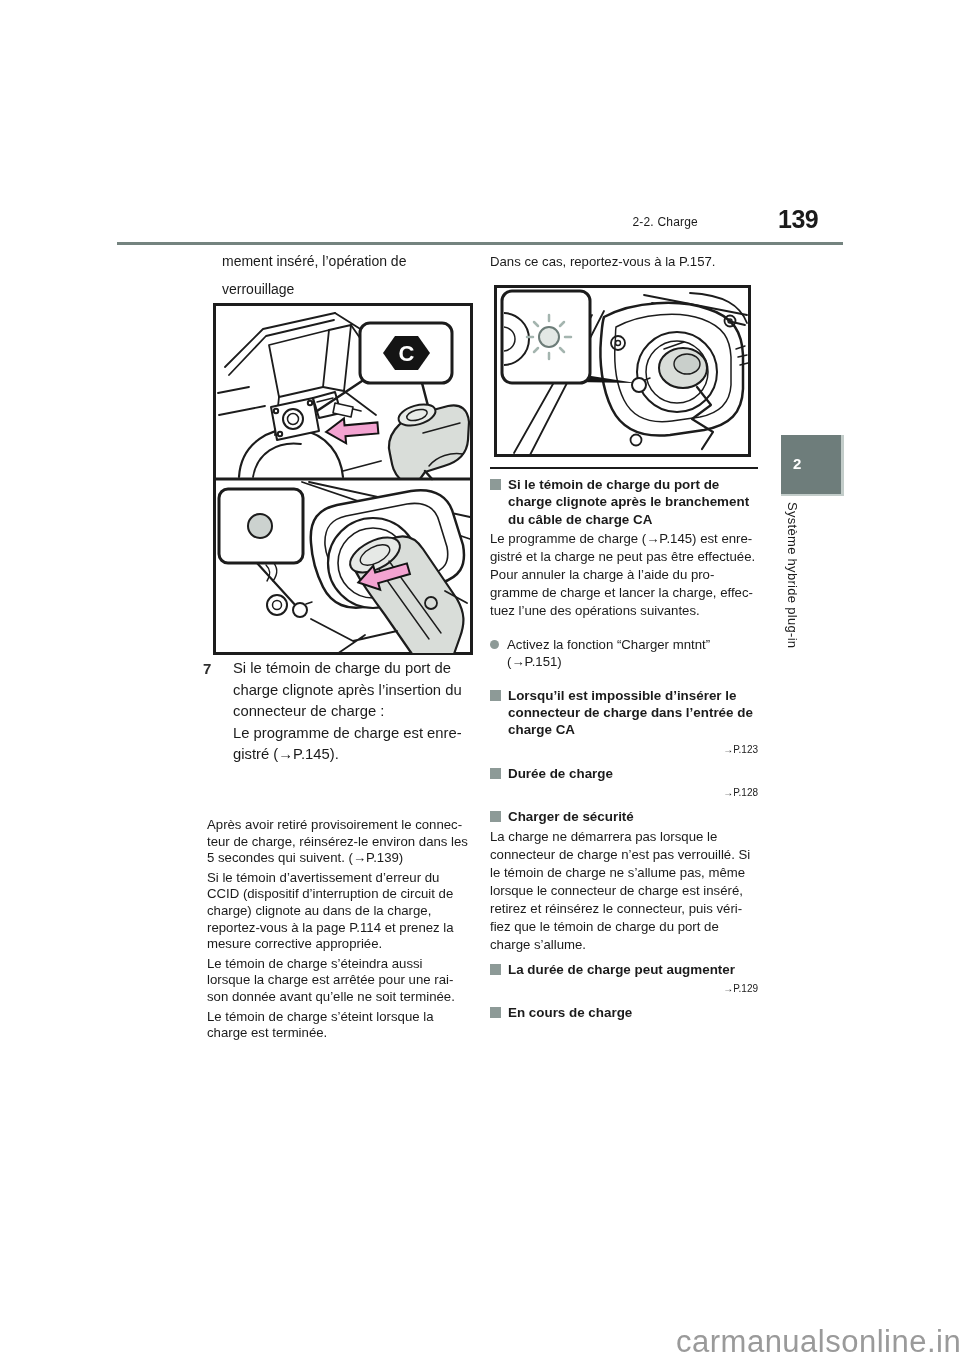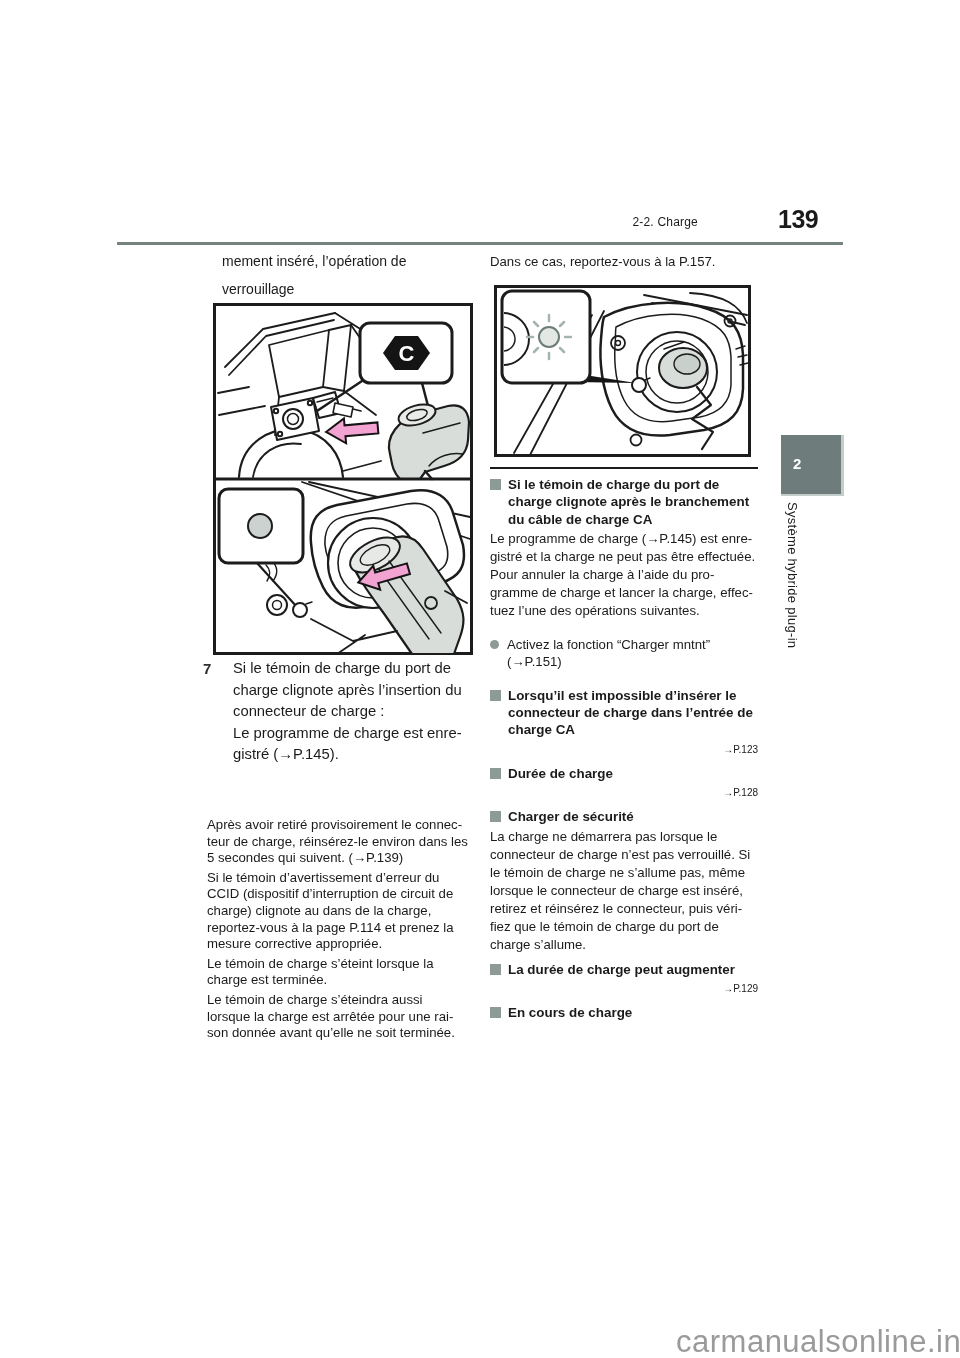--- a/index.html
+++ b/index.html
@@ -147,25 +147,25 @@
 
 <div class="abs lc-notes">
   <p class="pre">Après avoir retiré provisoirement le connec-
 teur de charge, réinsérez-le environ dans les
 5 secondes qui suivent. (→P.139)</p>
   <p class="pre">Si le témoin d’avertissement d’erreur du
 CCID (dispositif d’interruption de circuit de
 charge) clignote au dans de la charge,
 reportez-vous à la page P.114 et prenez la
 mesure corrective appropriée.</p>
-  <p class="pre">Le témoin de charge s’éteint lorsque la
-charge est terminée.</p>
   <p class="pre">Le témoin de charge s’éteindra aussi
 lorsque la charge est arrêtée pour une rai-
 son donnée avant qu’elle ne soit terminée.</p>
+  <p class="pre">Le témoin de charge s’éteint lorsque la
+charge est terminée.</p>
 </div>
 
 <div class="abs rc-intro pre">Dans ce cas, reportez-vous à la P.157.</div>
 
 <div class="abs fig2">
   <svg width="257" height="172" viewBox="0 0 257 172">
     <defs>
         <clipPath id="co2clip">
           <rect x="10" y="8" width="84" height="88" rx="9"></rect>
         </clipPath>

